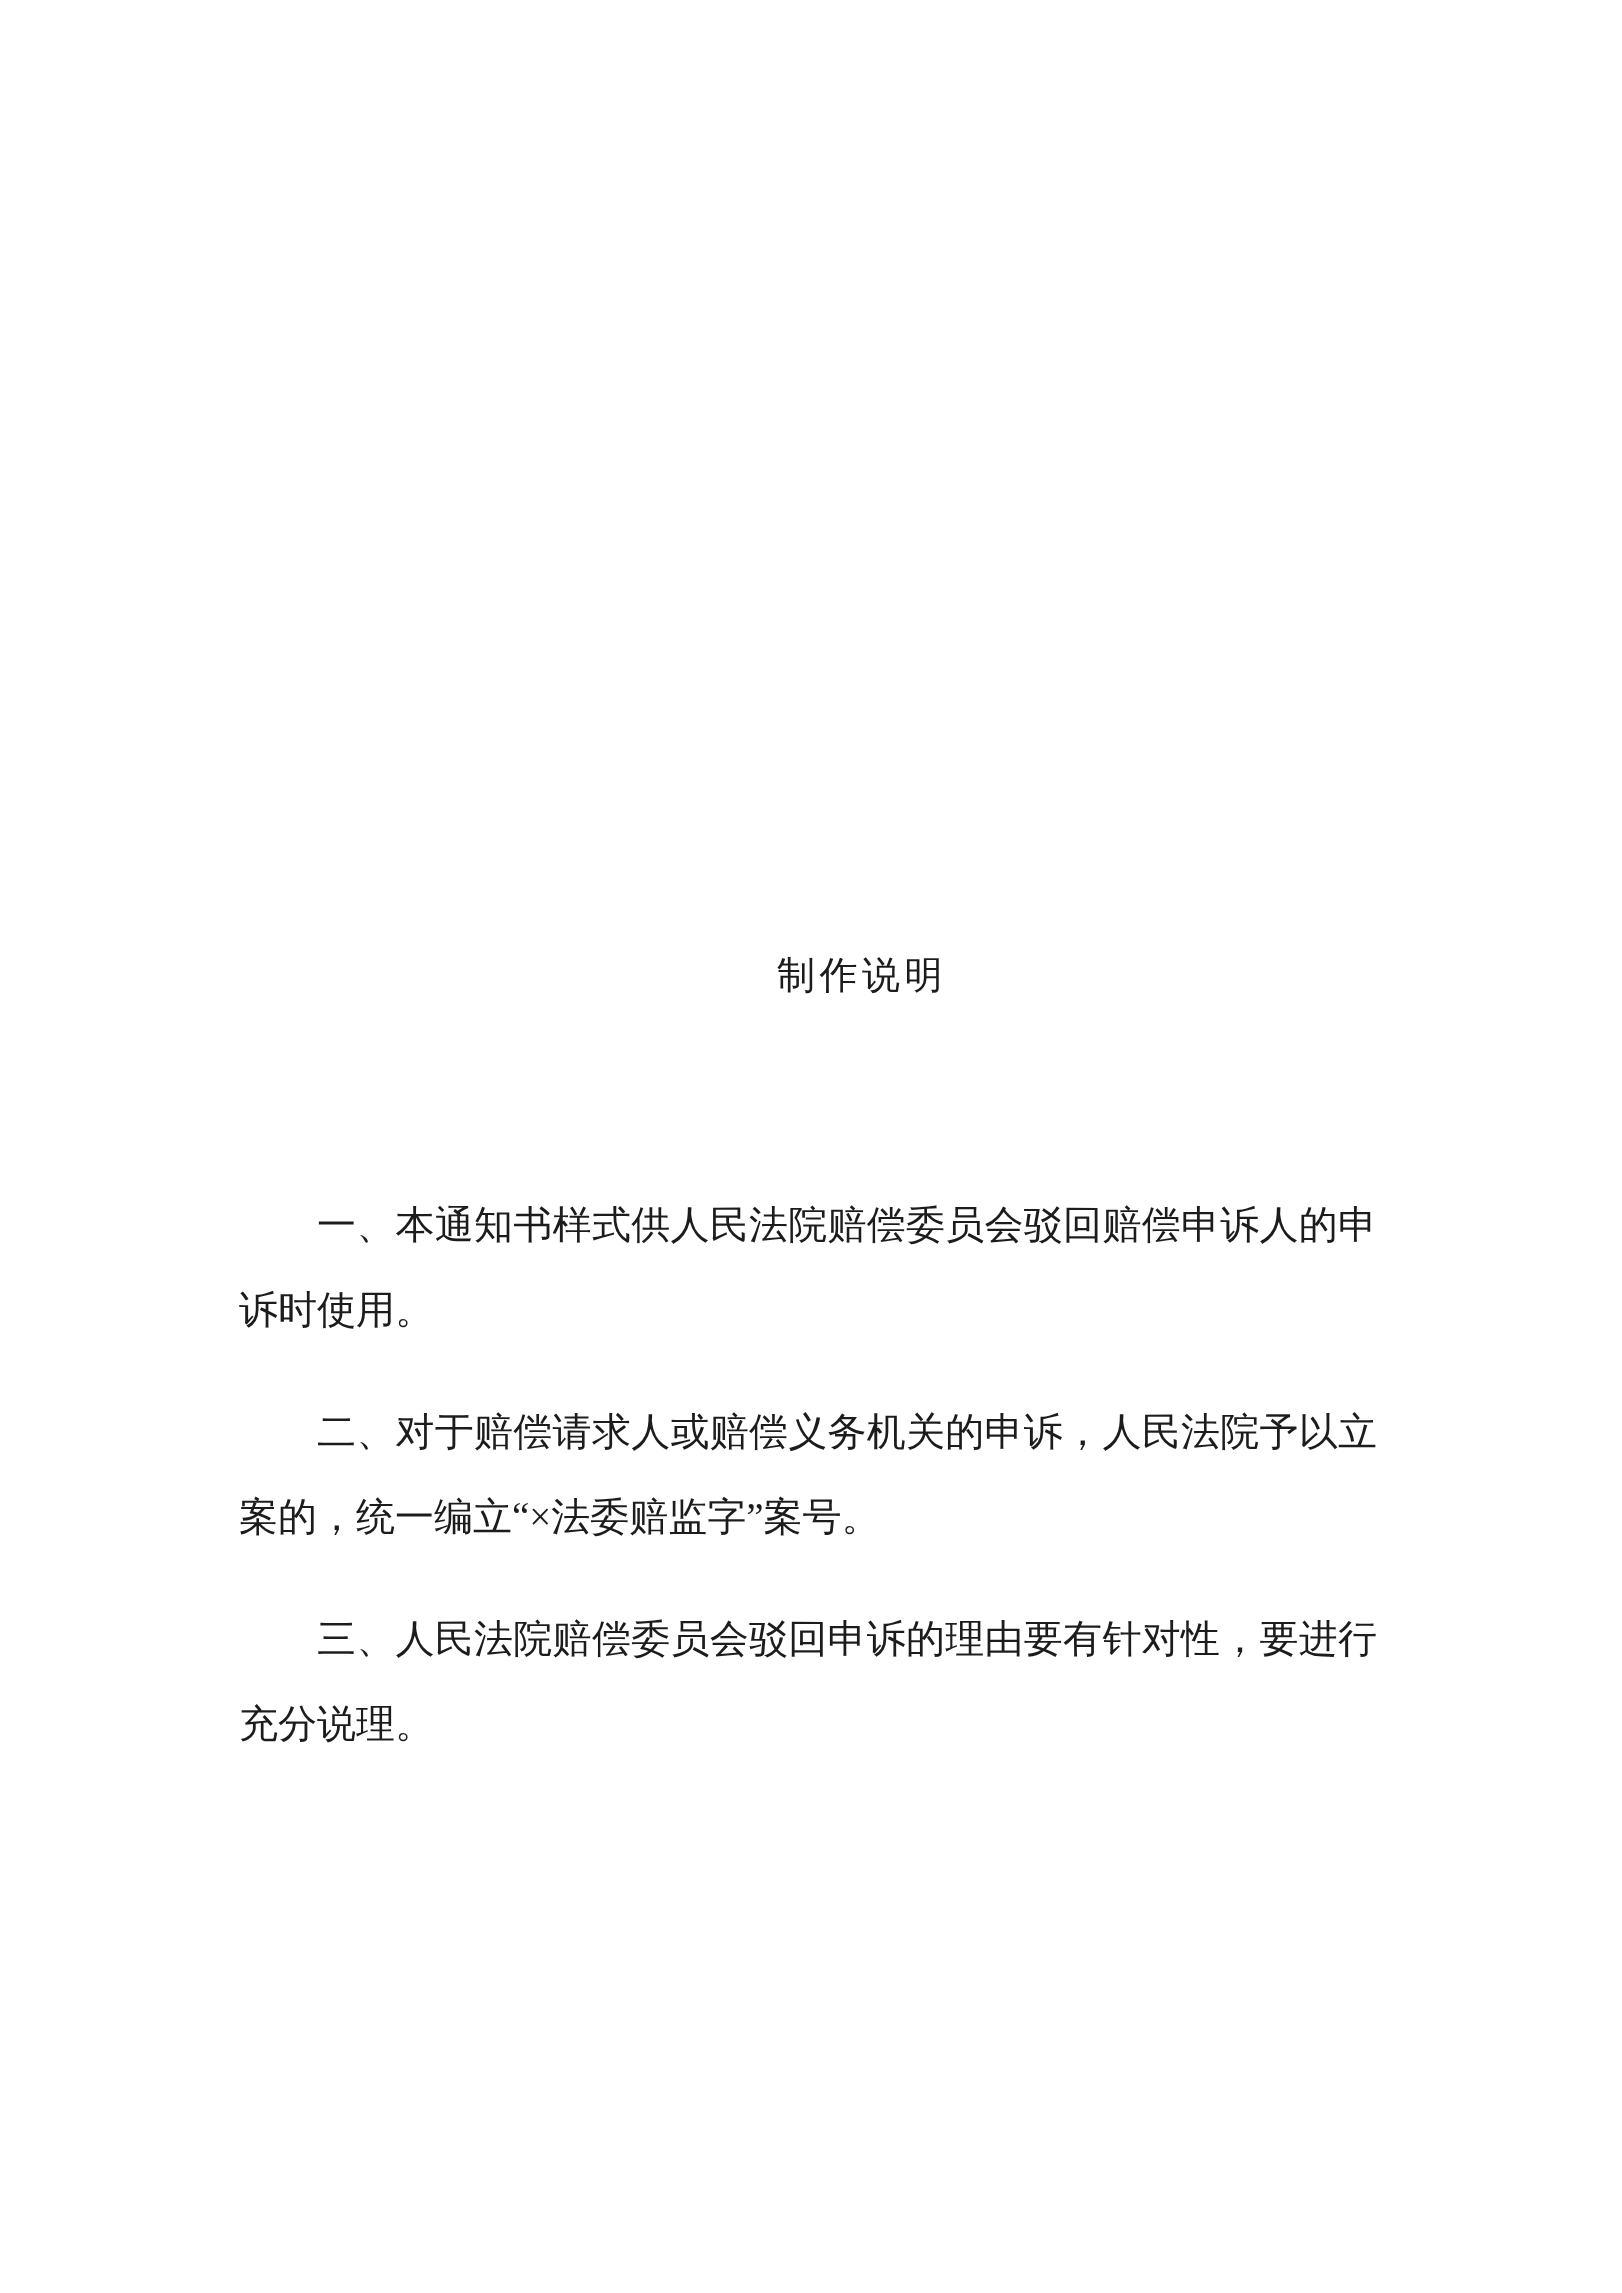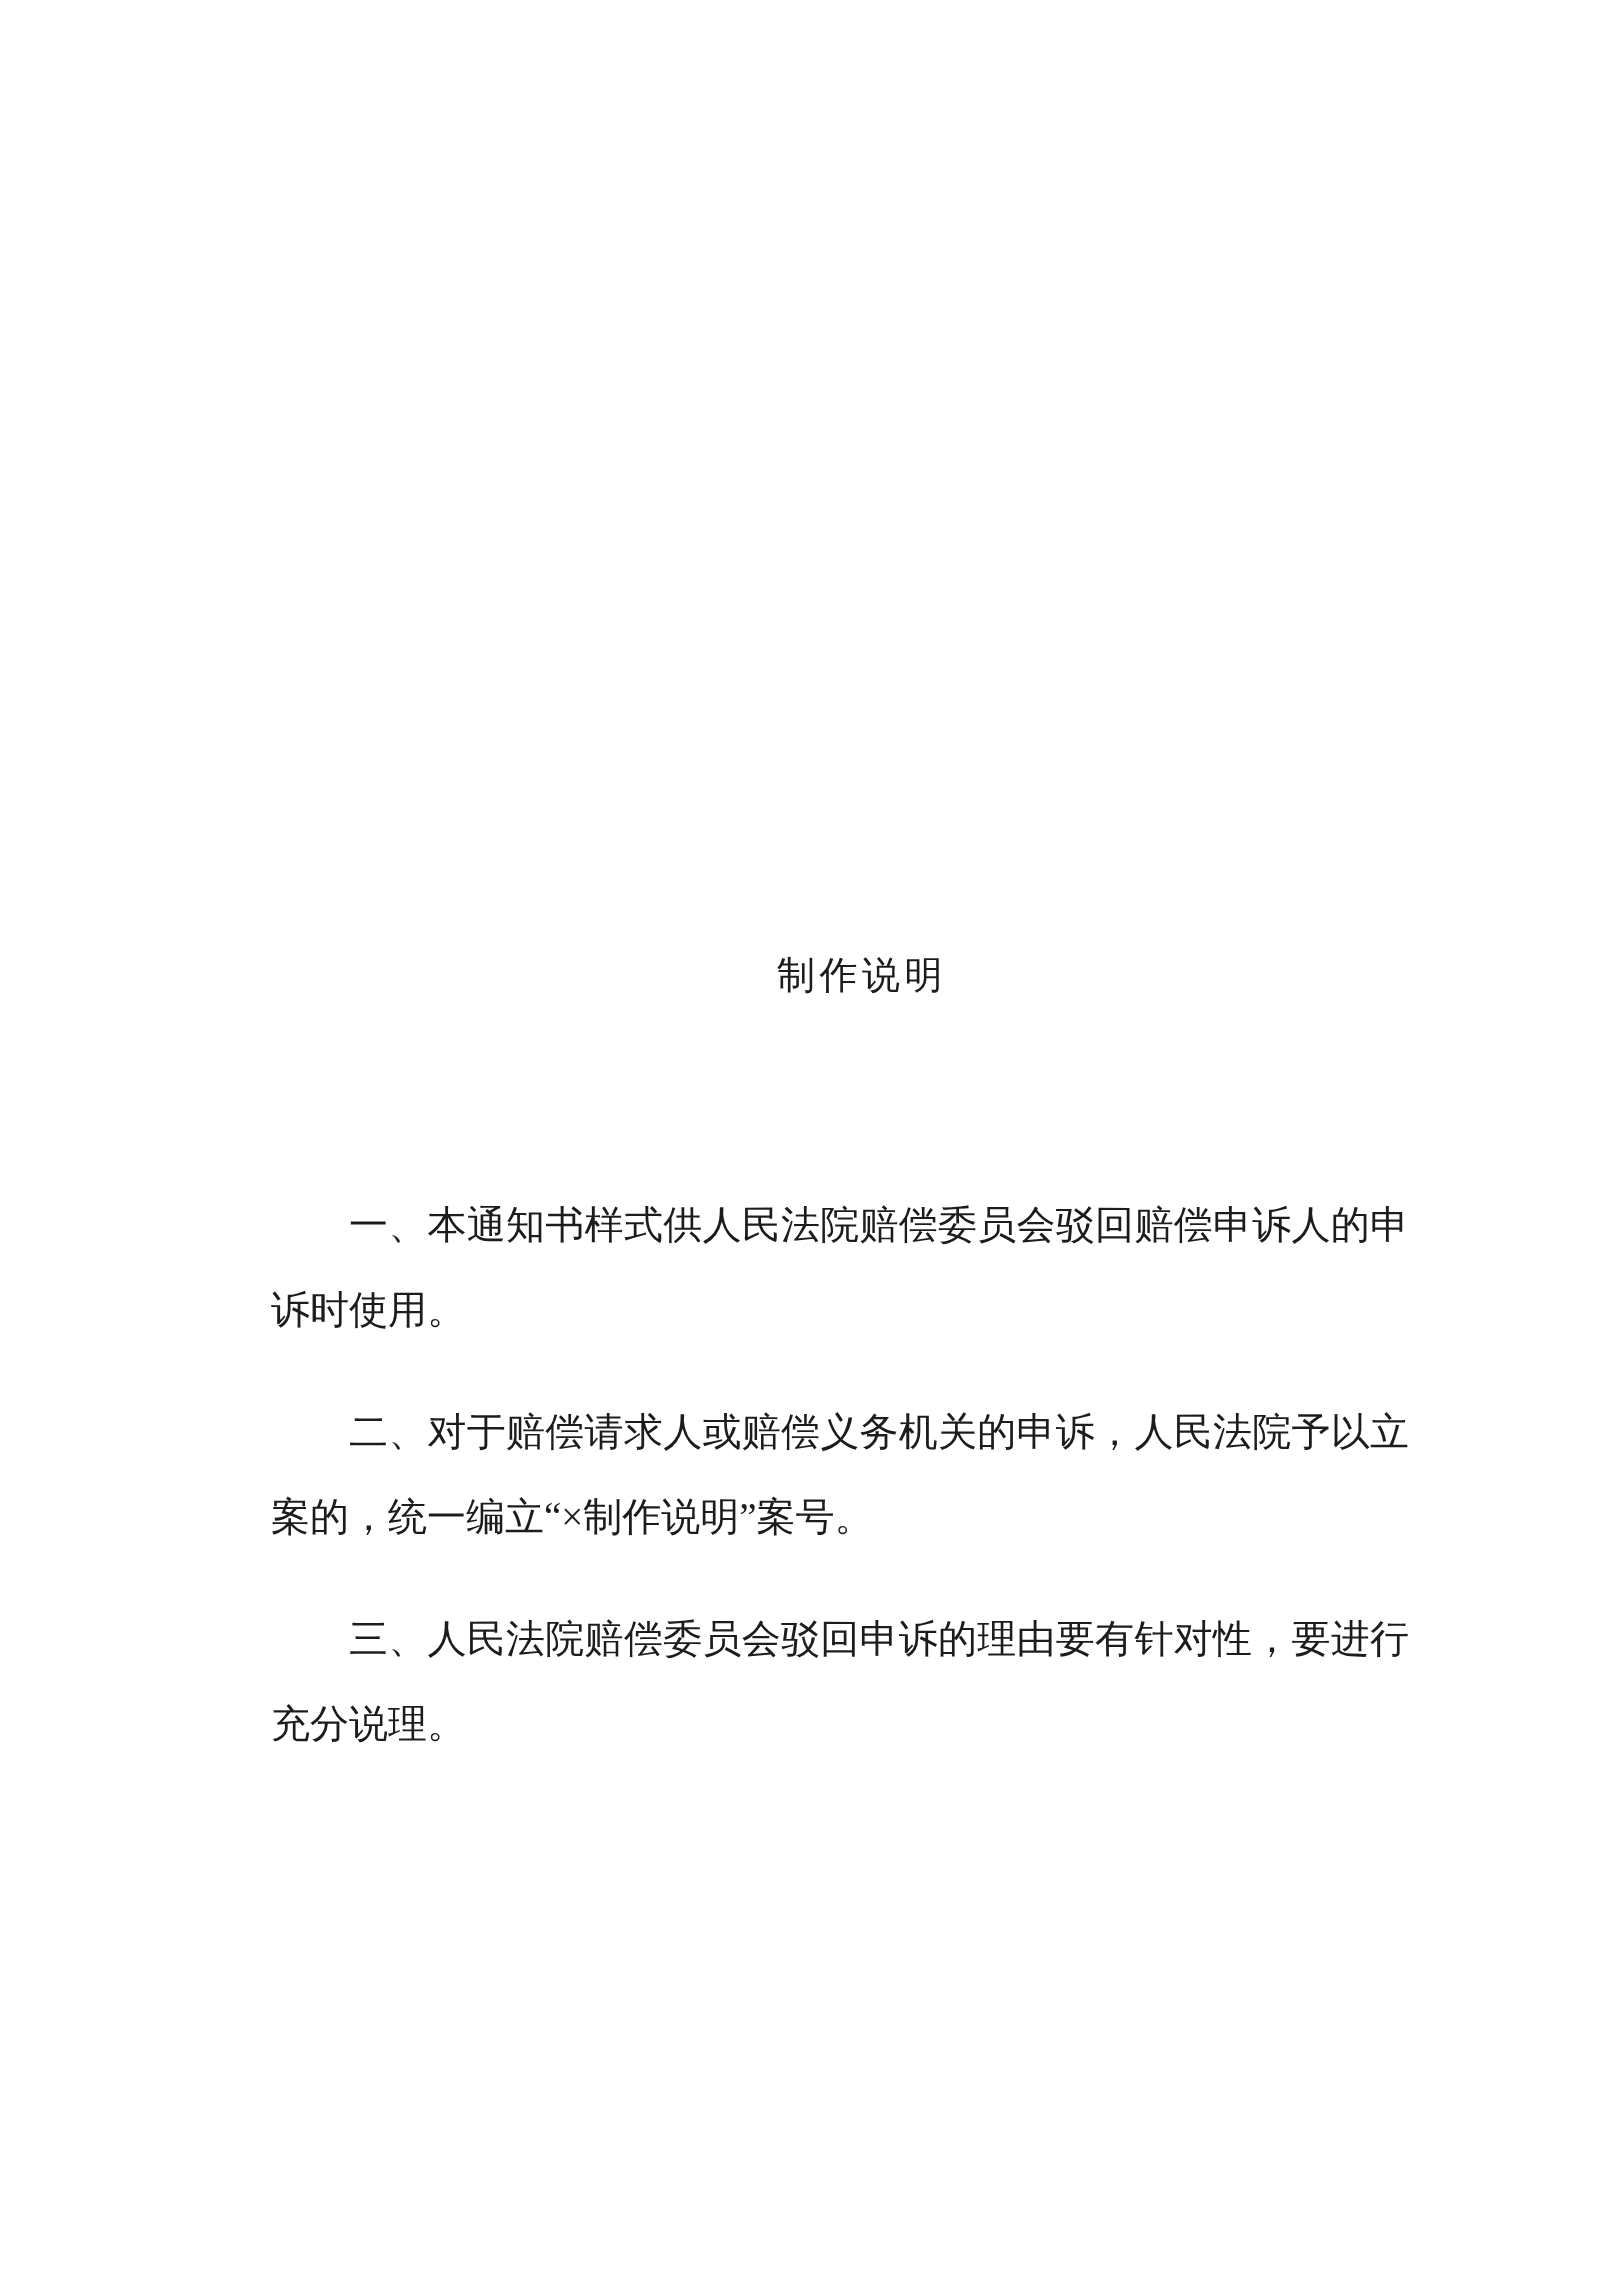--- a/index.html
+++ b/index.html
@@ -25,37 +25,36 @@
     letter-spacing: 4.5px;
     white-space: nowrap;
     font-weight: normal;
     margin: 0;
   }
   .doc-body {
     position: absolute;
     left: 239px;
     top: 1182px;
     width: 1138px;
-    margin-left: 32px;
   }
   .doc-body p {
     margin: 0 0 37px 0;
     font-size: 39px;
     line-height: 85px;
     text-align: justify;
     text-indent: 78px;
     word-break: break-all;
     letter-spacing: 0;
   }
 </style>
 </head>
 <body>
 
 <div class="page">
   <h1 class="doc-title">制作说明</h1>
 
   <div class="doc-body">
     <p>一、本通知书样式供人民法院赔偿委员会驳回赔偿申诉人的申诉时使用。</p>
-    <p>二、对于赔偿请求人或赔偿义务机关的申诉，人民法院予以立案的，统一编立“×制作说明”案号。</p>
+    <p>二、对于赔偿请求人或赔偿义务机关的申诉，人民法院予以立案的，统一编立“×法委赔监字”案号。</p>
     <p>三、人民法院赔偿委员会驳回申诉的理由要有针对性，要进行充分说理。</p>
   </div>
 </div>
 
 
 </body></html>

